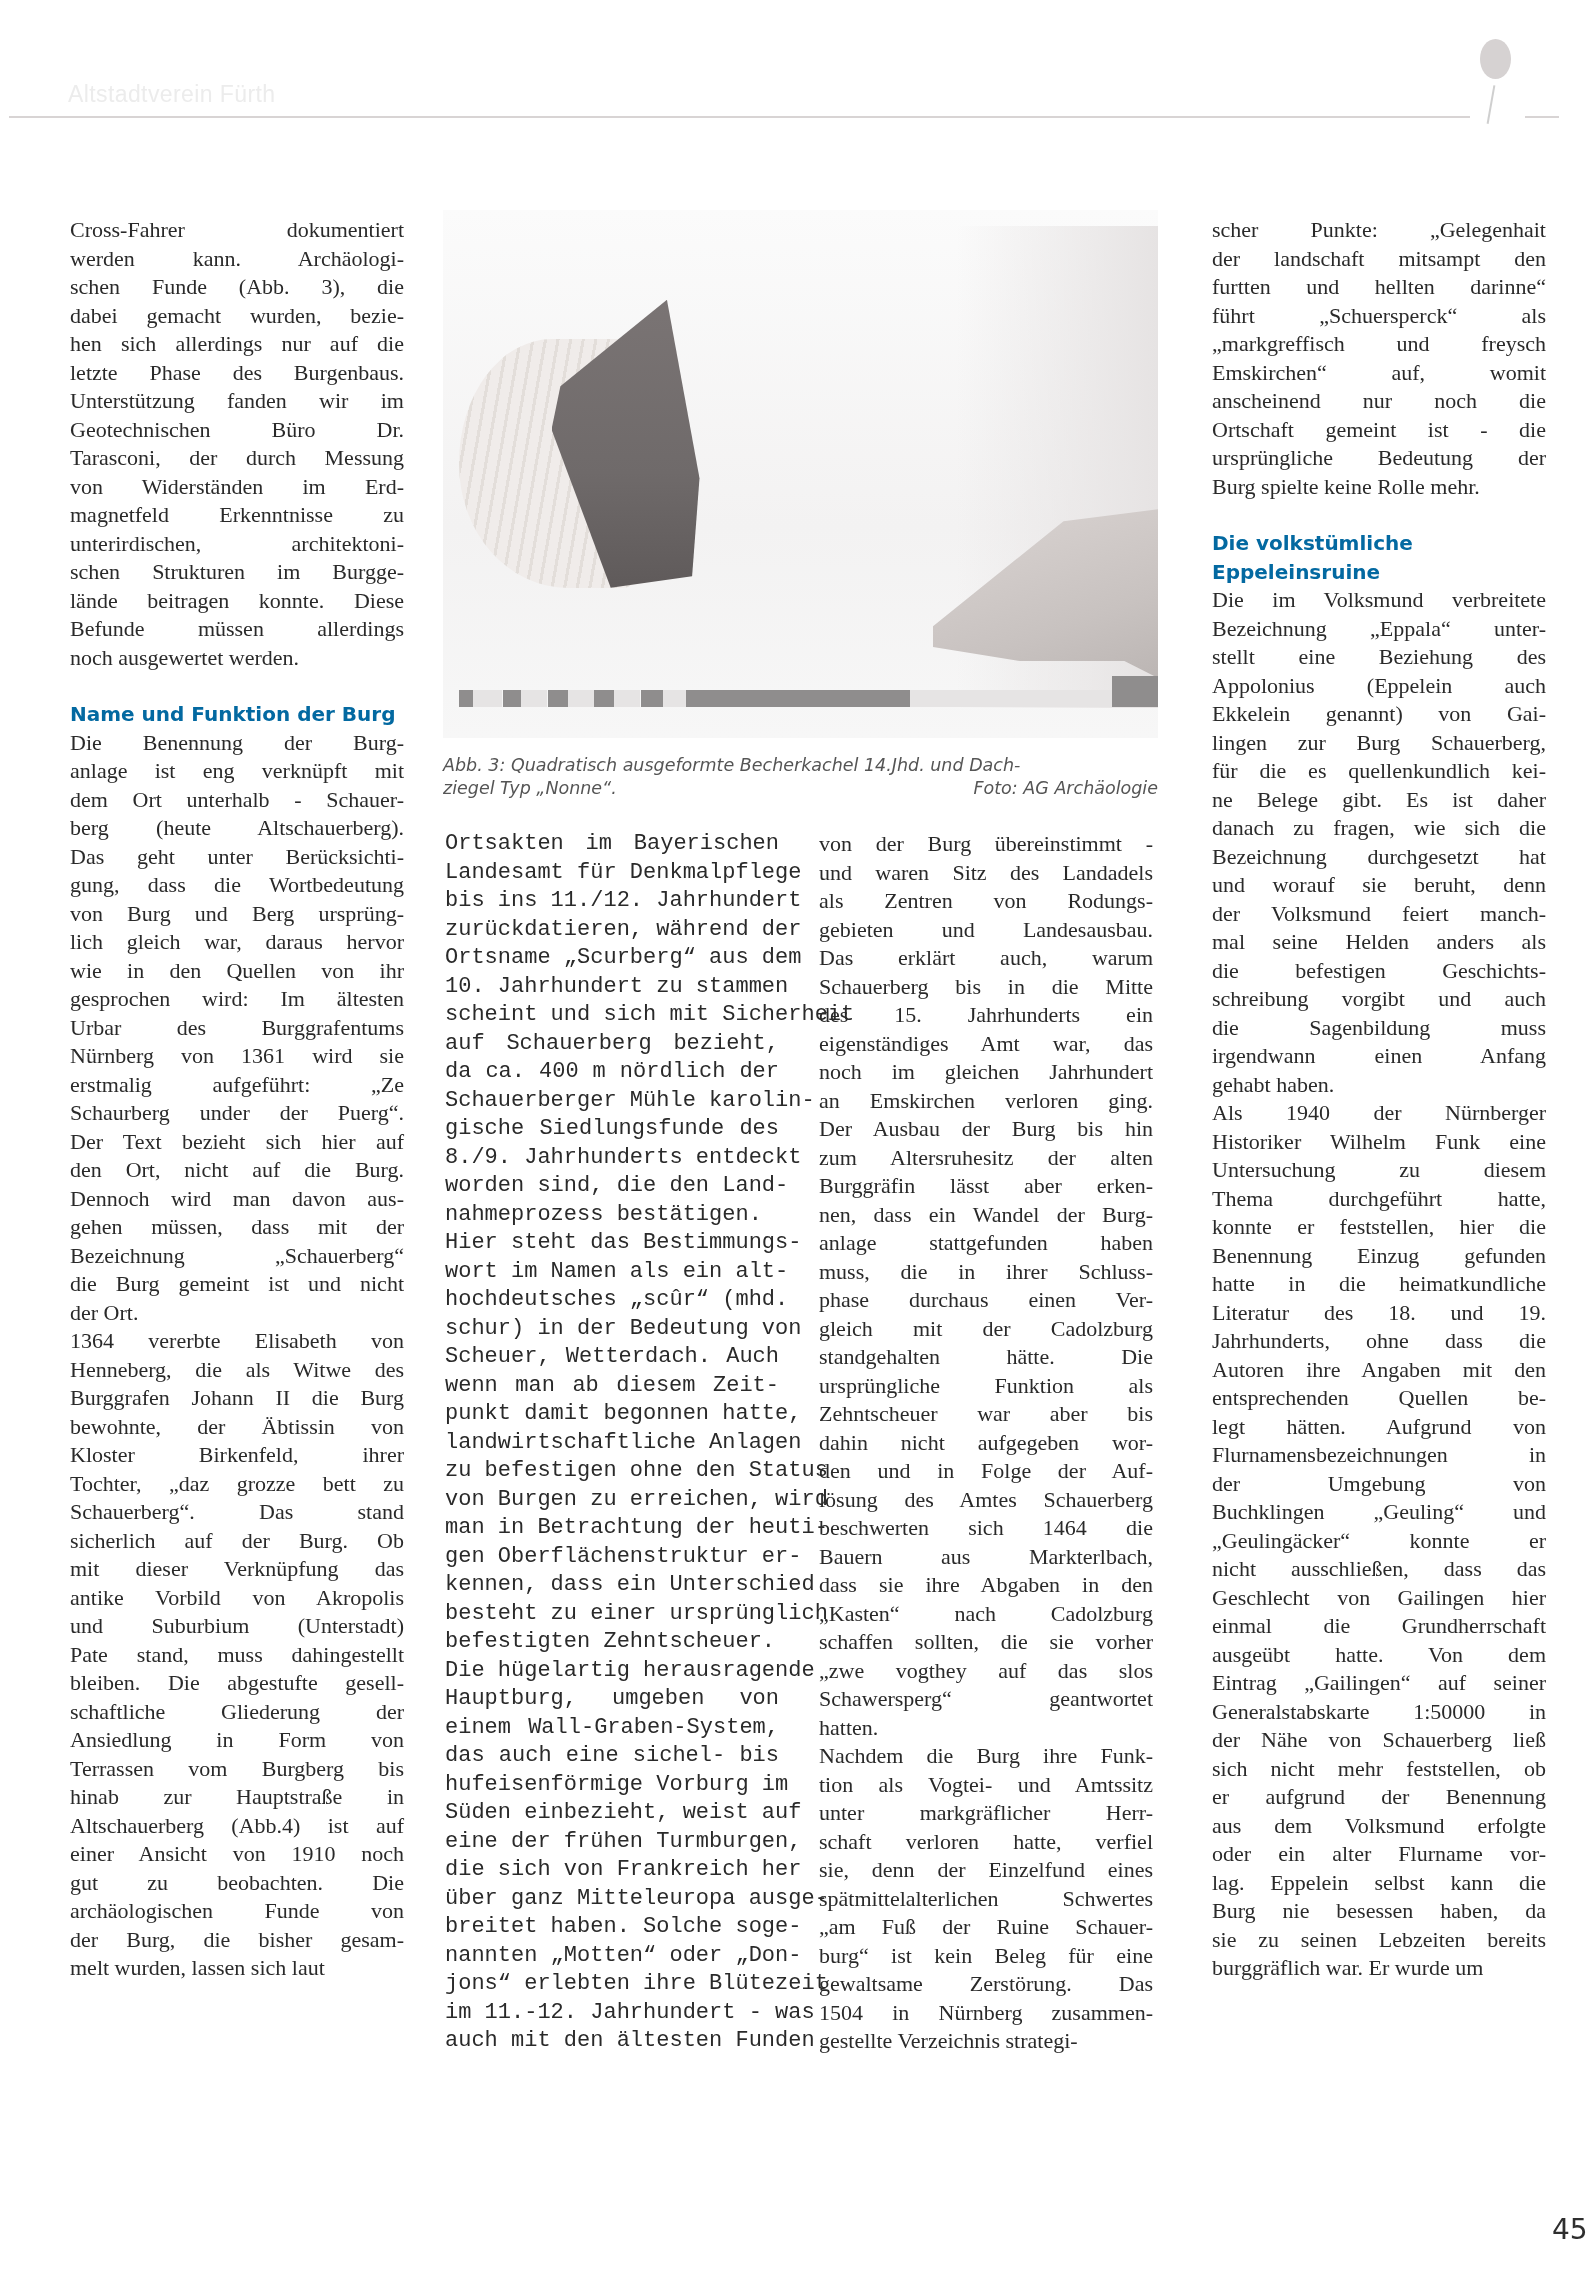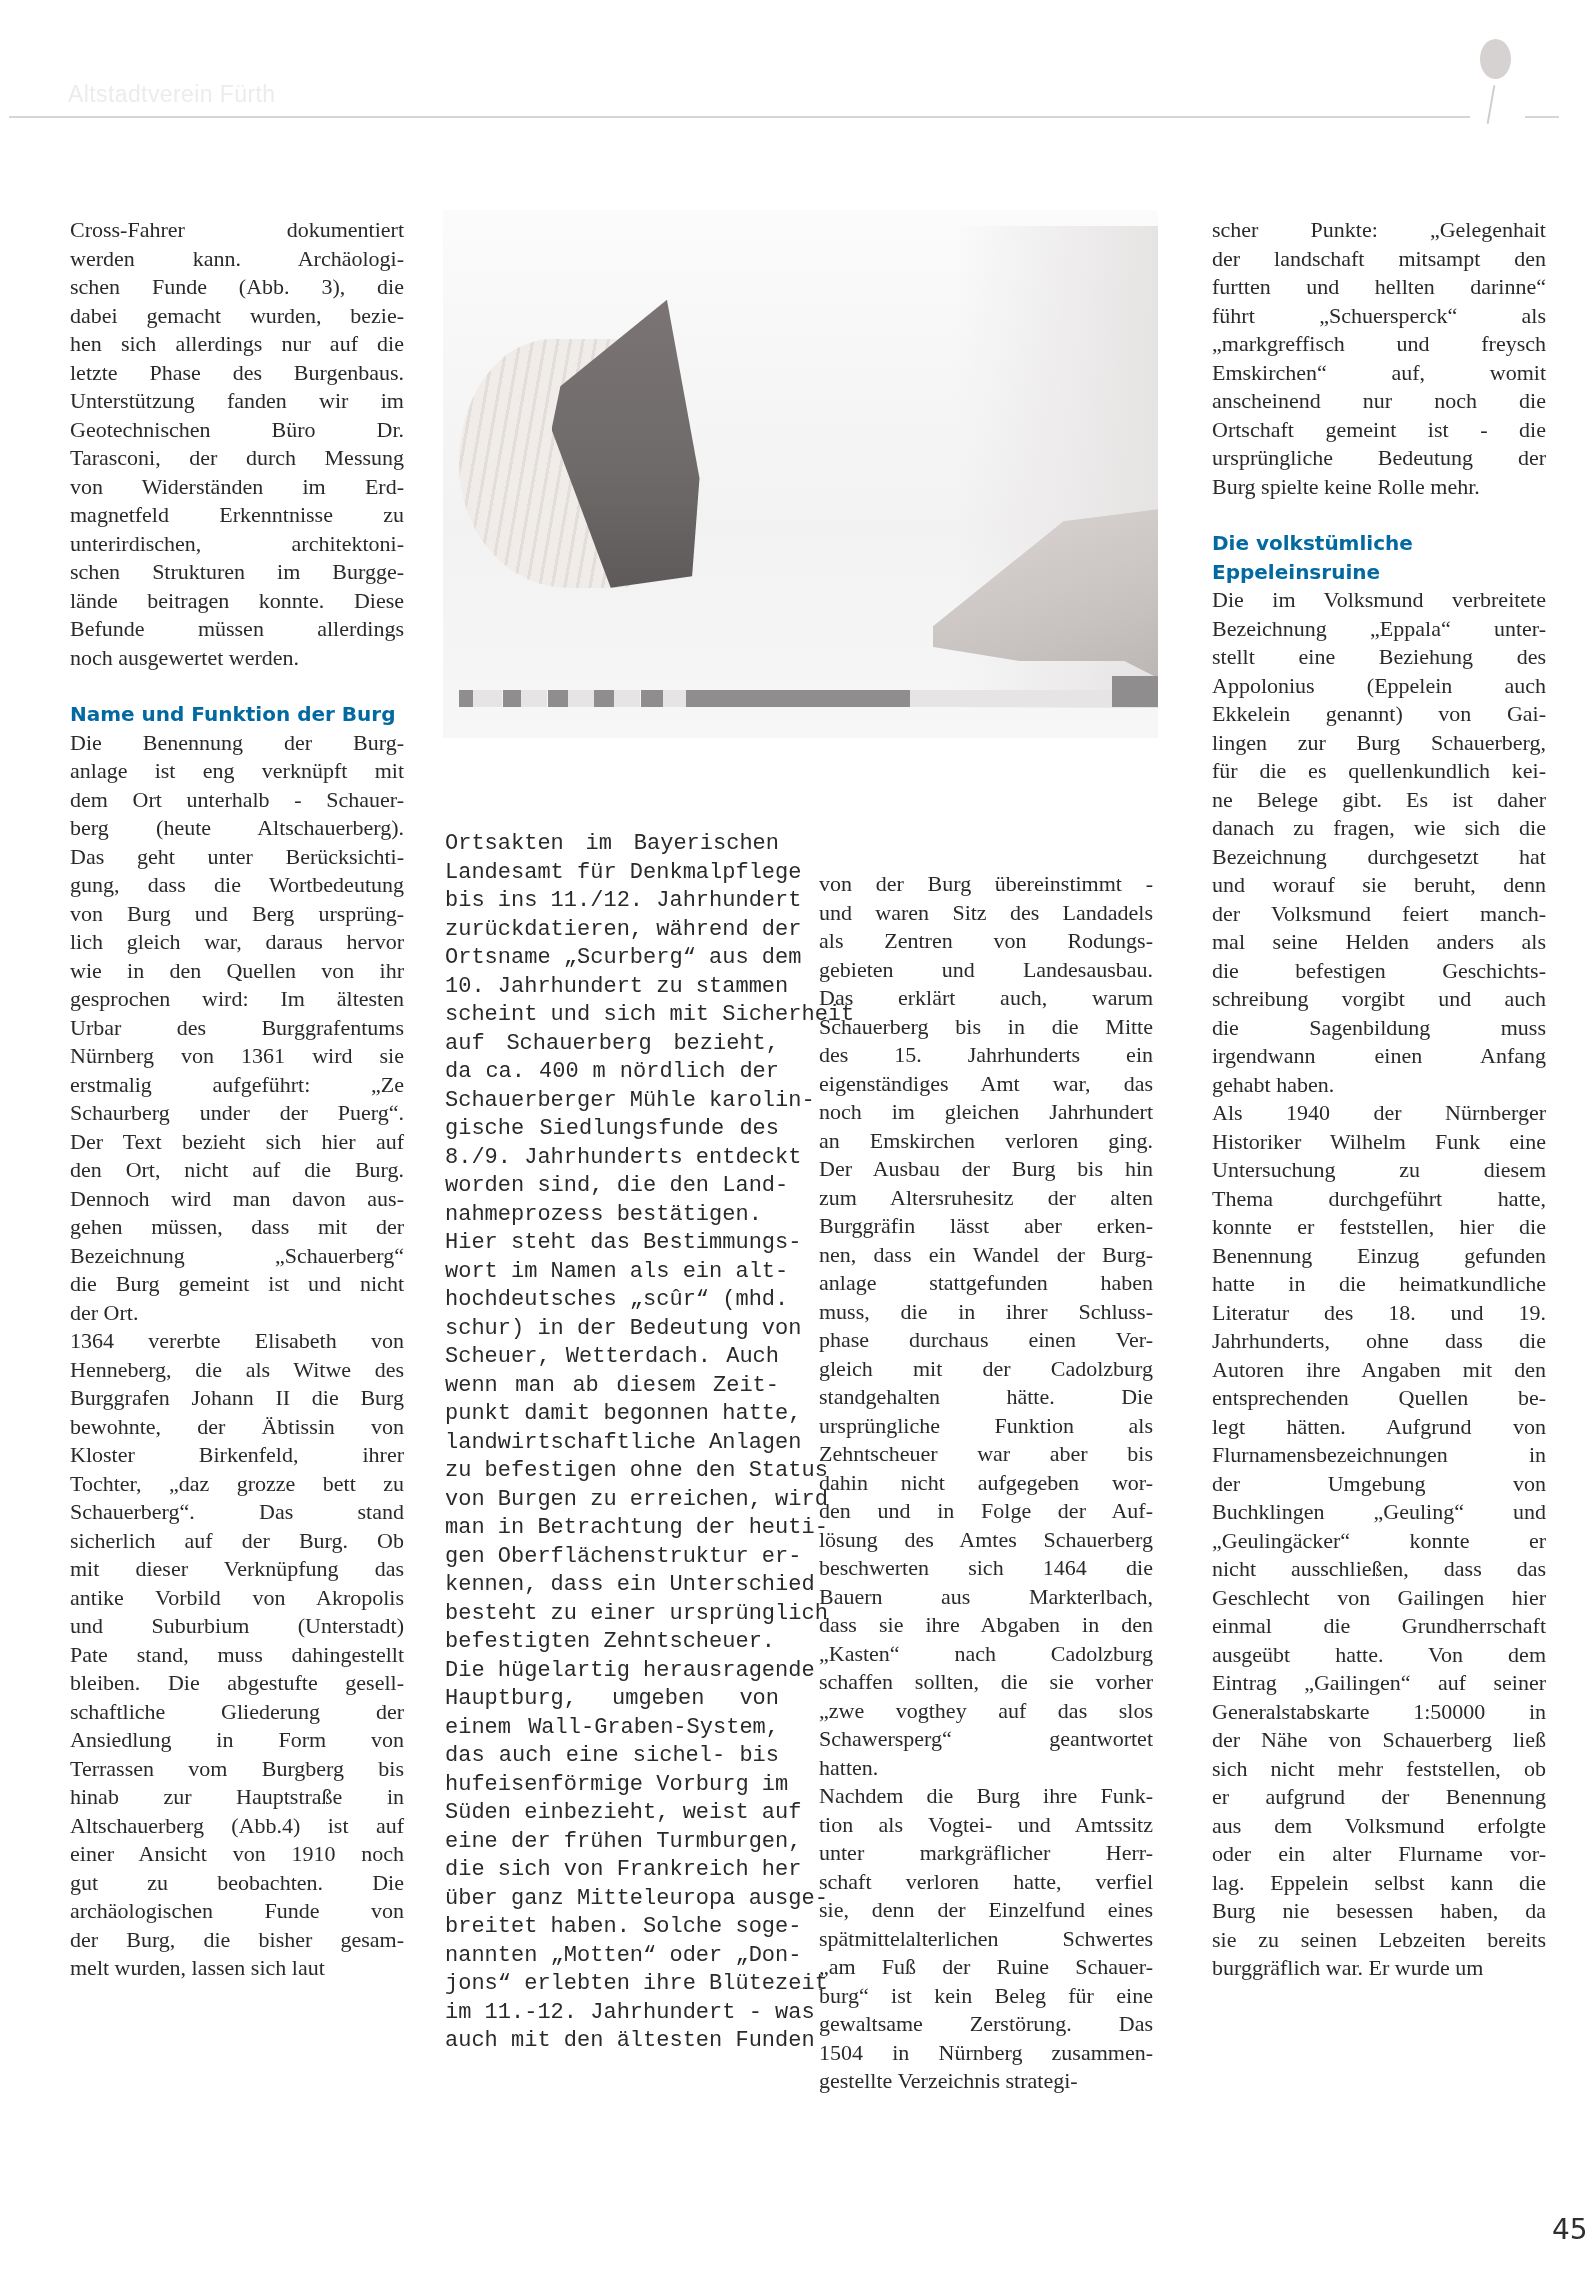--- a/index.html
+++ b/index.html
@@ -9,21 +9,21 @@
   .header-rule { position: absolute; left: 9.3px; top: 116px; width: 1461px; height: 2.3px; background: #d8d4d4; }
   .header-rule-end { position: absolute; left: 1525px; top: 116px; width: 34px; height: 2.3px; background: #d8d4d4; }
   .header-dot { position: absolute; left: 1480px; top: 39px; width: 31px; height: 40px; border-radius: 50%; background: #d6d2d2; }
   .header-slash { position: absolute; left: 1490px; top: 85px; width: 1.6px; height: 39px; background: #cfcfcf; transform: rotate(10deg); }
 
   .col { position: absolute; font-size: 22px; line-height: 28.5px; text-align: justify; hyphens: manual; }
   .col .line { display: block; text-align: justify; text-align-last: justify; white-space: nowrap; }
   .col .line.last { text-align-last: left; }
   .col-1 { left: 70px; top: 216px; width: 334px; }
   .col-2 { left: 445px; top: 830px; width: 334px; font-family: Liberation Mono, monospace; }
-  .col-3 { left: 819px; top: 870px; width: 334px; }
+  .col-3 { left: 819px; top: 830px; width: 334px; }
   .col-4 { left: 1191px; top: 216px; width: 334px; margin-left: 21px; }
 
   .heading { display: block; font-family: "DejaVu Sans", sans-serif; font-weight: bold; font-size: 20px; line-height: 28.5px; color: #0369a1; white-space: nowrap; }
   .gap { display: block; height: 28px; }
 
   .figure { position: absolute; left: 443px; top: 210px; width: 715px; height: 606px; }
   .photo { position: absolute; left: 0; top: 0; width: 715px; height: 528px; background: linear-gradient(180deg,#fbfbfb 0%, #f3f2f2 60%, #f7f7f7 100%); overflow: hidden; }
   .photo-bg-shade { position: absolute; right: 0; top: 15.5px; width: 202px; height: 482px; background: linear-gradient(90deg, rgba(240,238,238,0) 0%, #e6e3e3 100%); }
   .tile { position: absolute; left: 15.5px; top: 82px; width: 280px; height: 334px; }
   .tile-side { position: absolute; left: 0; top: 47px; width: 186px; height: 249px; background: repeating-linear-gradient(100deg, #f0ecea 0 9.3px, #e3deda 9.3px 12.4px); border-radius: 93px 7.8px 23px 109px / 124px 7.8px 31px 124px; }
@@ -137,20 +137,29 @@
       <div class="scale-seg light" style="left:62px;width:26.4px"></div>
       <div class="scale-seg" style="left:89px;width:20px"></div>
       <div class="scale-seg light" style="left:109px;width:26.4px"></div>
       <div class="scale-seg" style="left:135px;width:20px"></div>
       <div class="scale-seg light" style="left:155px;width:26.4px"></div>
       <div class="scale-seg" style="left:182px;width:22px"></div>
       <div class="scale-seg light" style="left:204px;width:23px"></div>
       <div class="scale-seg" style="left:227px;width:224px"></div>
       <div class="scale-seg light" style="left:451px;width:202px"></div>
       <div class="scale-seg" style="left:653px;width:47px;top:-7.8px;height:31px"></div>
+    </div>
+  </div>
+  <div class="caption">
+    <div class="caption-row">
+        <span>Abb. 3: Quadratisch ausgeformte Becherkachel 14.Jhd. und Dach-</span>
+      </div>
+    <div class="caption-row">
+      <span>ziegel Typ „Nonne“.</span>
+      <span>Foto: AG Archäologie</span>
     </div>
   </div>
 </div>
 
 <div class="col col-2">
   <div>
       <span class="line">Ortsakten im Bayerischen</span>
       <span class="line">Landesamt für Denkmalpflege</span>
       <span class="line">bis ins 11./12. Jahrhundert</span>
       <span class="line">zurückdatieren, während der</span>

